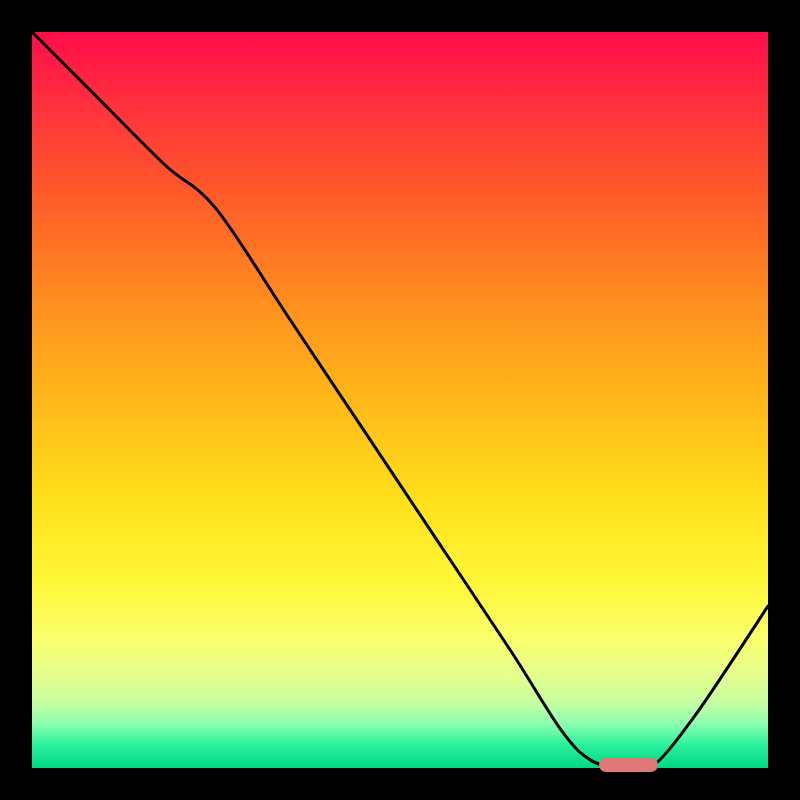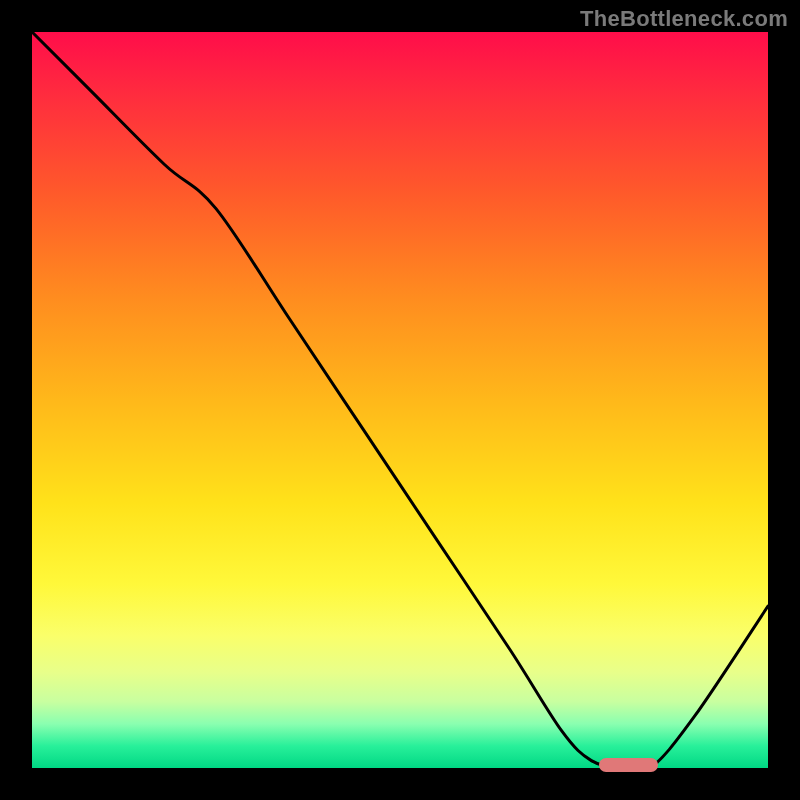--- a/index.html
+++ b/index.html
@@ -60,21 +60,20 @@
     position: absolute;
     height: 14px;
     border-radius: 7px;
     background: #e07878;
   }
 </style>
 </head>
 <body>
 
 <div class="frame">
-  <div class="watermark">TheBottleneck.com</div>
 
   <div class="plot">
     <svg class="curve" viewBox="0 0 736 736" preserveAspectRatio="none">
       <path id="curve-path" d="M 0,0 C 9.813333333333334,9.813333333333333 36.800000000000004,36.8 58.88,58.879999999999995 C 80.96000000000001,80.96 111.62666666666665,112.85333333333335 132.48,132.48000000000002 C 153.33333333333331,152.10666666666668 163.14666666666668,150.88 184,176.64 C 204.85333333333332,202.39999999999998 233.06666666666663,250.24 257.59999999999997,287.04 C 282.1333333333333,323.84000000000003 306.66666666666663,360.64 331.2,397.44 C 355.73333333333335,434.24 380.26666666666665,471.04 404.8,507.84000000000003 C 429.33333333333337,544.64 457.54666666666674,586.3466666666667 478.40000000000003,618.24 C 499.25333333333333,650.1333333333333 516.4266666666666,680.8000000000001 529.92,699.2 C 543.4133333333333,717.6 549.5466666666666,722.5066666666667 559.36,728.64 C 569.1733333333334,734.7733333333333 578.9866666666667,734.7733333333333 588.8000000000001,736 C 598.6133333333335,737.2266666666667 605.9733333333334,744.5866666666667 618.24,736 C 630.5066666666667,727.4133333333333 642.7733333333333,711.4666666666667 662.4,684.48 C 682.0266666666666,657.4933333333333 723.7333333333333,592.48 736,574.08" fill="none" stroke="#000" stroke-width="3" stroke-linejoin="round" stroke-linecap="round"></path>
     </svg>
     <div id="opt-marker" class="marker" style="left: 566.72px; width: 58.88px; top: 726px; background: rgb(224, 120, 120);"></div>
   </div>
 </div>
 
 </body></html>

